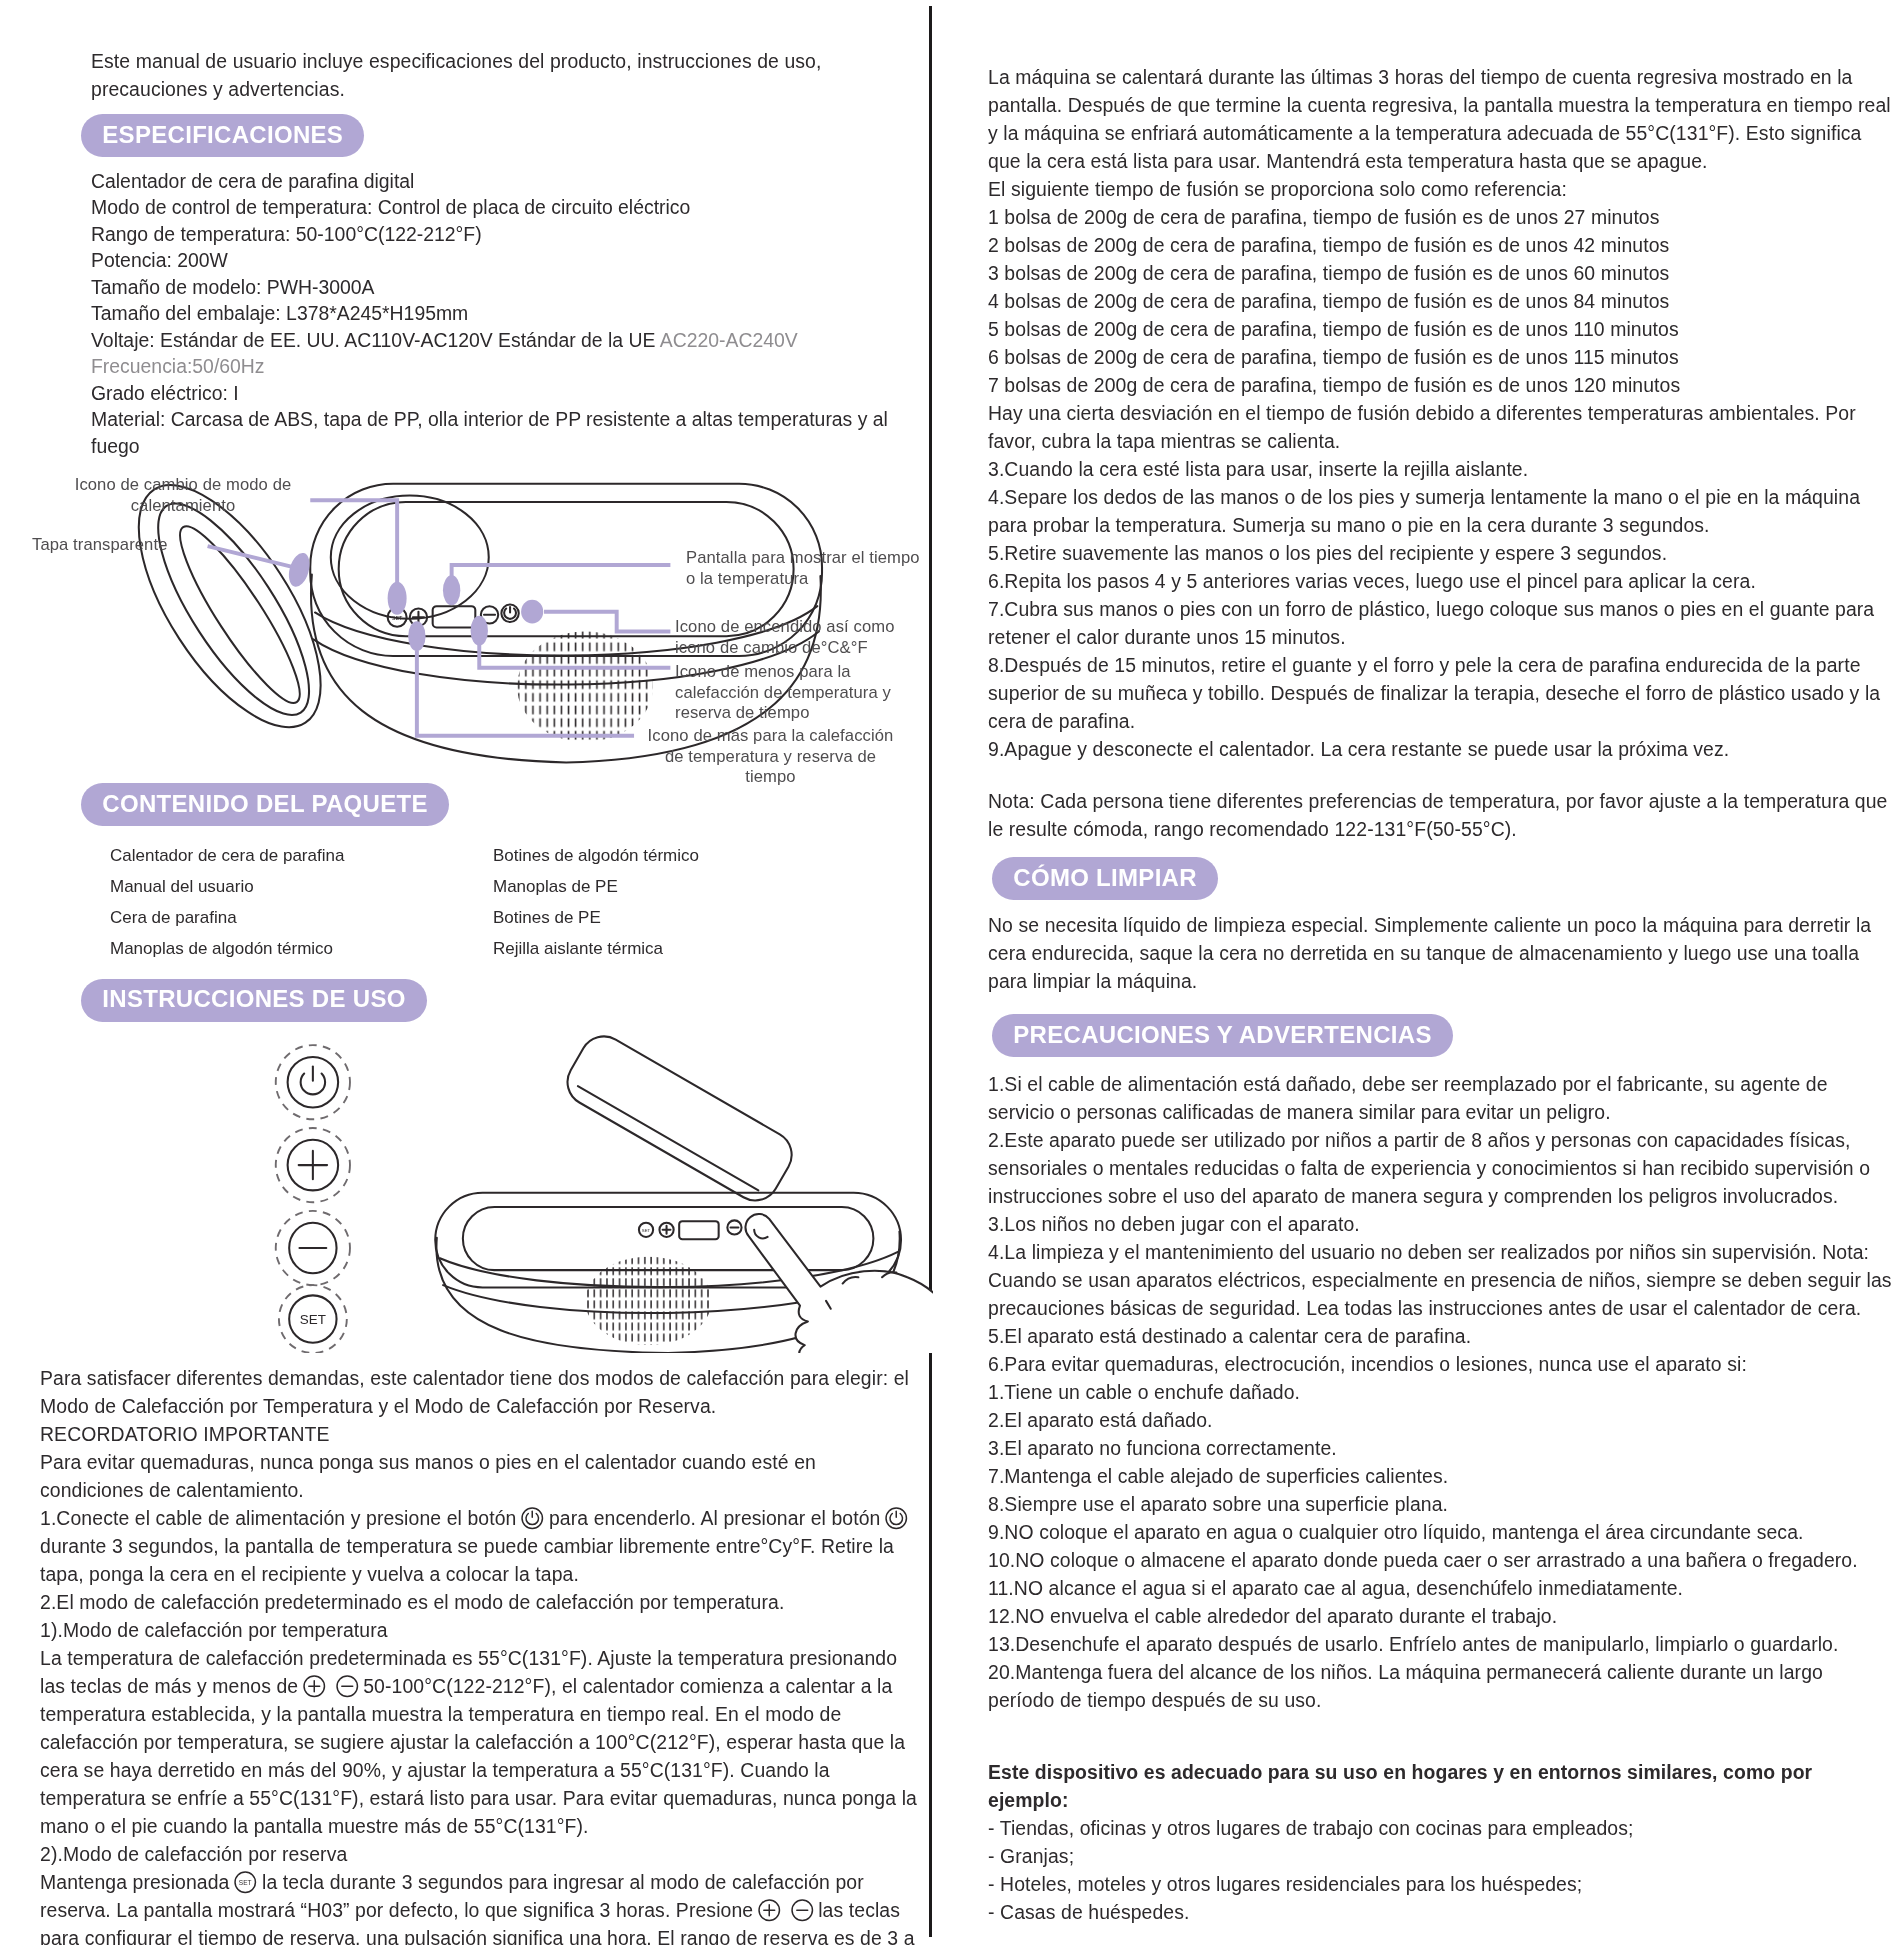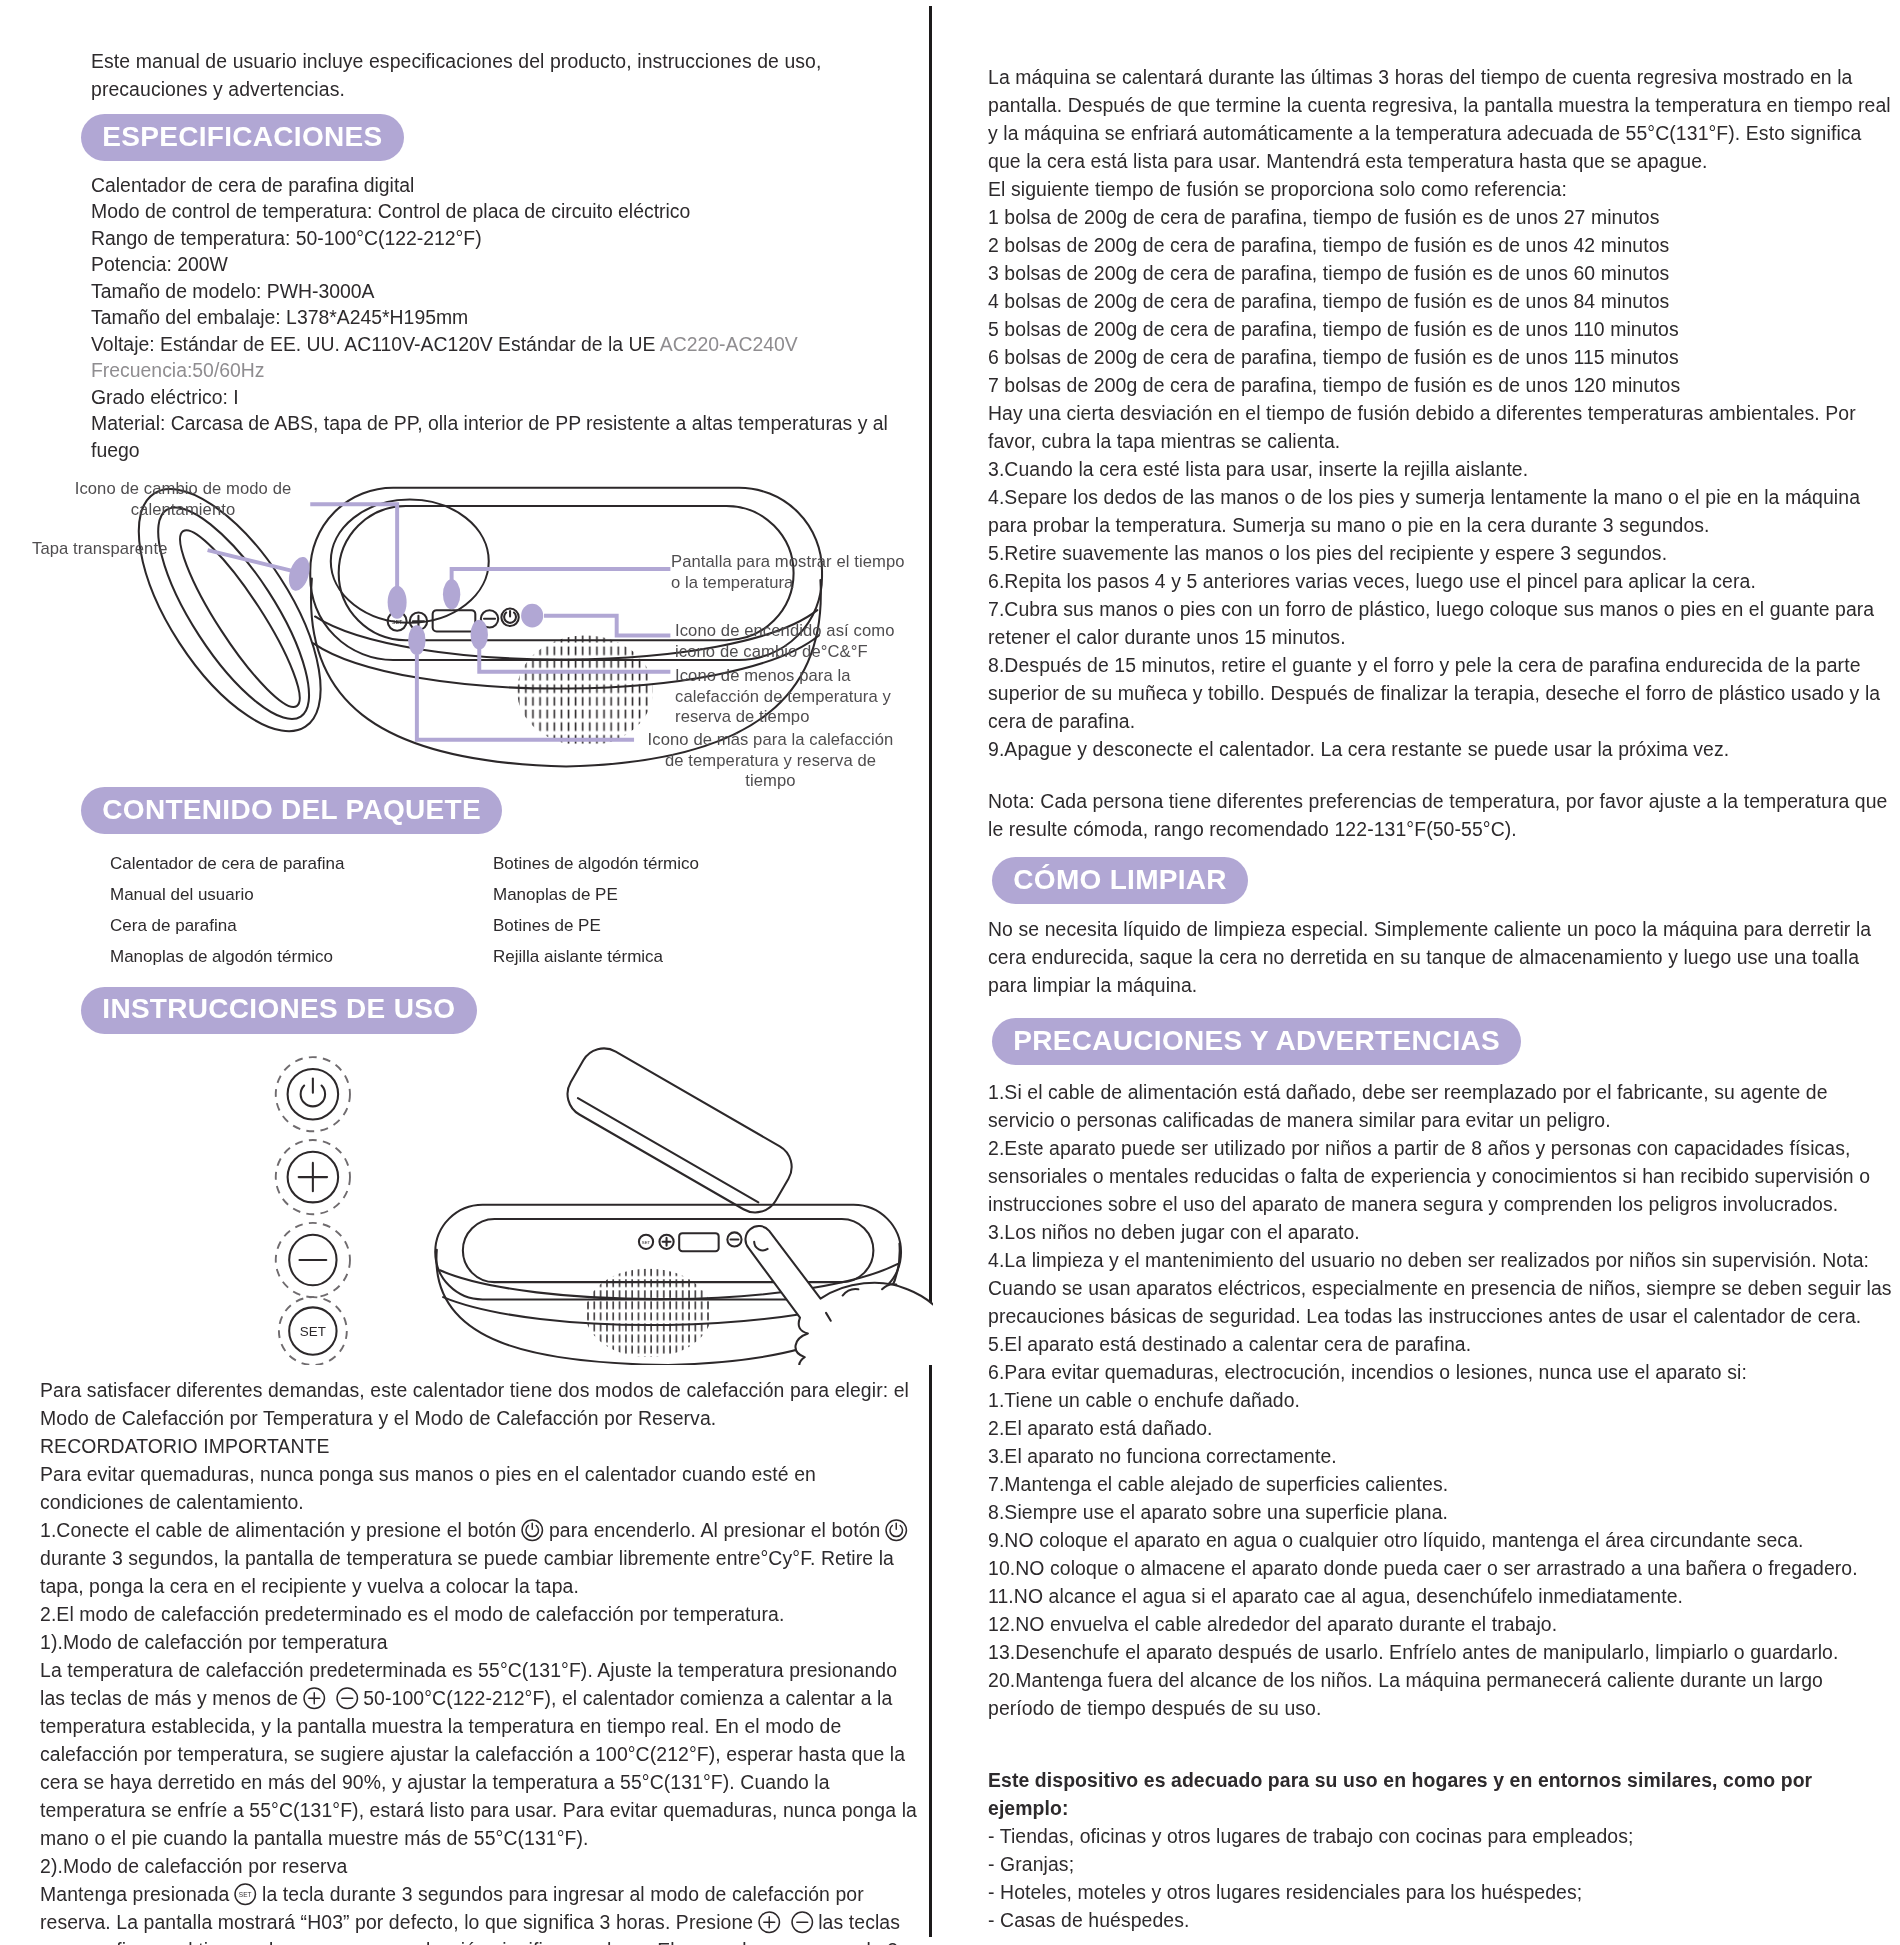--- a/index.html
+++ b/index.html
@@ -5,21 +5,21 @@
   html,body{margin:0;padding:0;background:#ffffff;}
   .page{position:relative;width:1901px;height:1945px;background:#ffffff;overflow:hidden;
         font-family:"Liberation Sans", sans-serif;color:#2d2a2c;}
   .divider{position:absolute;left:929px;top:6.3px;width:3.2px;height:1931px;background:#1c1a1b;}
   .col-left{position:absolute;left:40px;top:47px;width:879px;}
   .col-right{position:absolute;left:988px;top:63px;width:905px;}
   p{margin:0;}
   .body{font-size:19.4px;line-height:28px;letter-spacing:0.1px;}
   .rline{font-size:19.4px;line-height:28px;letter-spacing:0.1px;}
   .indent{margin-left:51px;}
-  .pill{display:inline-block;background:#b1a7d4;color:#ffffff;font-weight:bold;font-size:28px;
+  .pill{display:inline-block;background:#b1a7d4;color:#ffffff;font-weight:bold;font-size:24px;
         line-height:1;padding:8.7px 21.3px 10.3px;border-radius:789px;letter-spacing:0.3px;}
   .pill-row{margin-left:41px;}
   .specs{margin-left:51px;margin-top:11px;font-size:19.4px;line-height:26.5px;}
   .muted{color:#8f8d90;}
   .pkg{margin-left:70px;margin-top:14.2px;display:grid;grid-template-columns:383px auto;
        font-size:17px;line-height:31px;}
   .diagram1{position:relative;margin-left:-8px;margin-top:4.7px;width:889px;height:308px;}
   .diagram2{position:relative;margin-left:8px;margin-top:1.6px;width:885px;height:330px;}
   .diagram1 svg,.diagram2 svg{position:absolute;left:0;top:0;}
   .dlabel{position:absolute;font-size:16.6px;line-height:20.5px;color:#4f4d4f;letter-spacing:0.1px;}
@@ -98,21 +98,21 @@
           <ellipse cx="462" cy="170" rx="12" ry="21"></ellipse>
           <ellipse cx="338" cy="134" rx="12" ry="22" transform="rotate(16 338 134)"></ellipse>
           <ellipse cx="531" cy="160" rx="11" ry="19"></ellipse>
           <ellipse cx="633" cy="187" rx="14" ry="15"></ellipse>
           <ellipse cx="566" cy="211" rx="11" ry="19"></ellipse>
           <ellipse cx="487" cy="218" rx="11" ry="19"></ellipse>
         </g>
       </svg>
       <div class="dlabel" style="left:24px;top:11px;width:254px;text-align:center;">Icono de cambio de modo de calentamiento</div>
       <div class="dlabel" style="left:0px;top:71px;width:172px;">Tapa transparente</div>
-      <div class="dlabel" style="left:639px;top:84px;width:241px;">Pantalla para mostrar el tiempo o la temperatura</div>
+      <div class="dlabel" style="left:654px;top:84px;width:241px;">Pantalla para mostrar el tiempo o la temperatura</div>
       <div class="dlabel" style="left:643px;top:153px;width:241px;">Icono de encendido así como icono de cambio de°C&amp;°F</div>
       <div class="dlabel" style="left:643px;top:198px;width:246px;">Icono de menos para la calefacción de temperatura y reserva de tiempo</div>
       <div class="dlabel" style="left:608px;top:262px;width:261px;text-align:center;">Icono de más para la calefacción de temperatura y reserva de tiempo</div>
     </div>
 
     <div class="pill-row mt4"><span class="pill">CONTENIDO DEL PAQUETE</span></div>
 
     <div class="pkg">
       <div>Calentador de cera de parafina</div>
       <div>Botines de algodón térmico</div>

